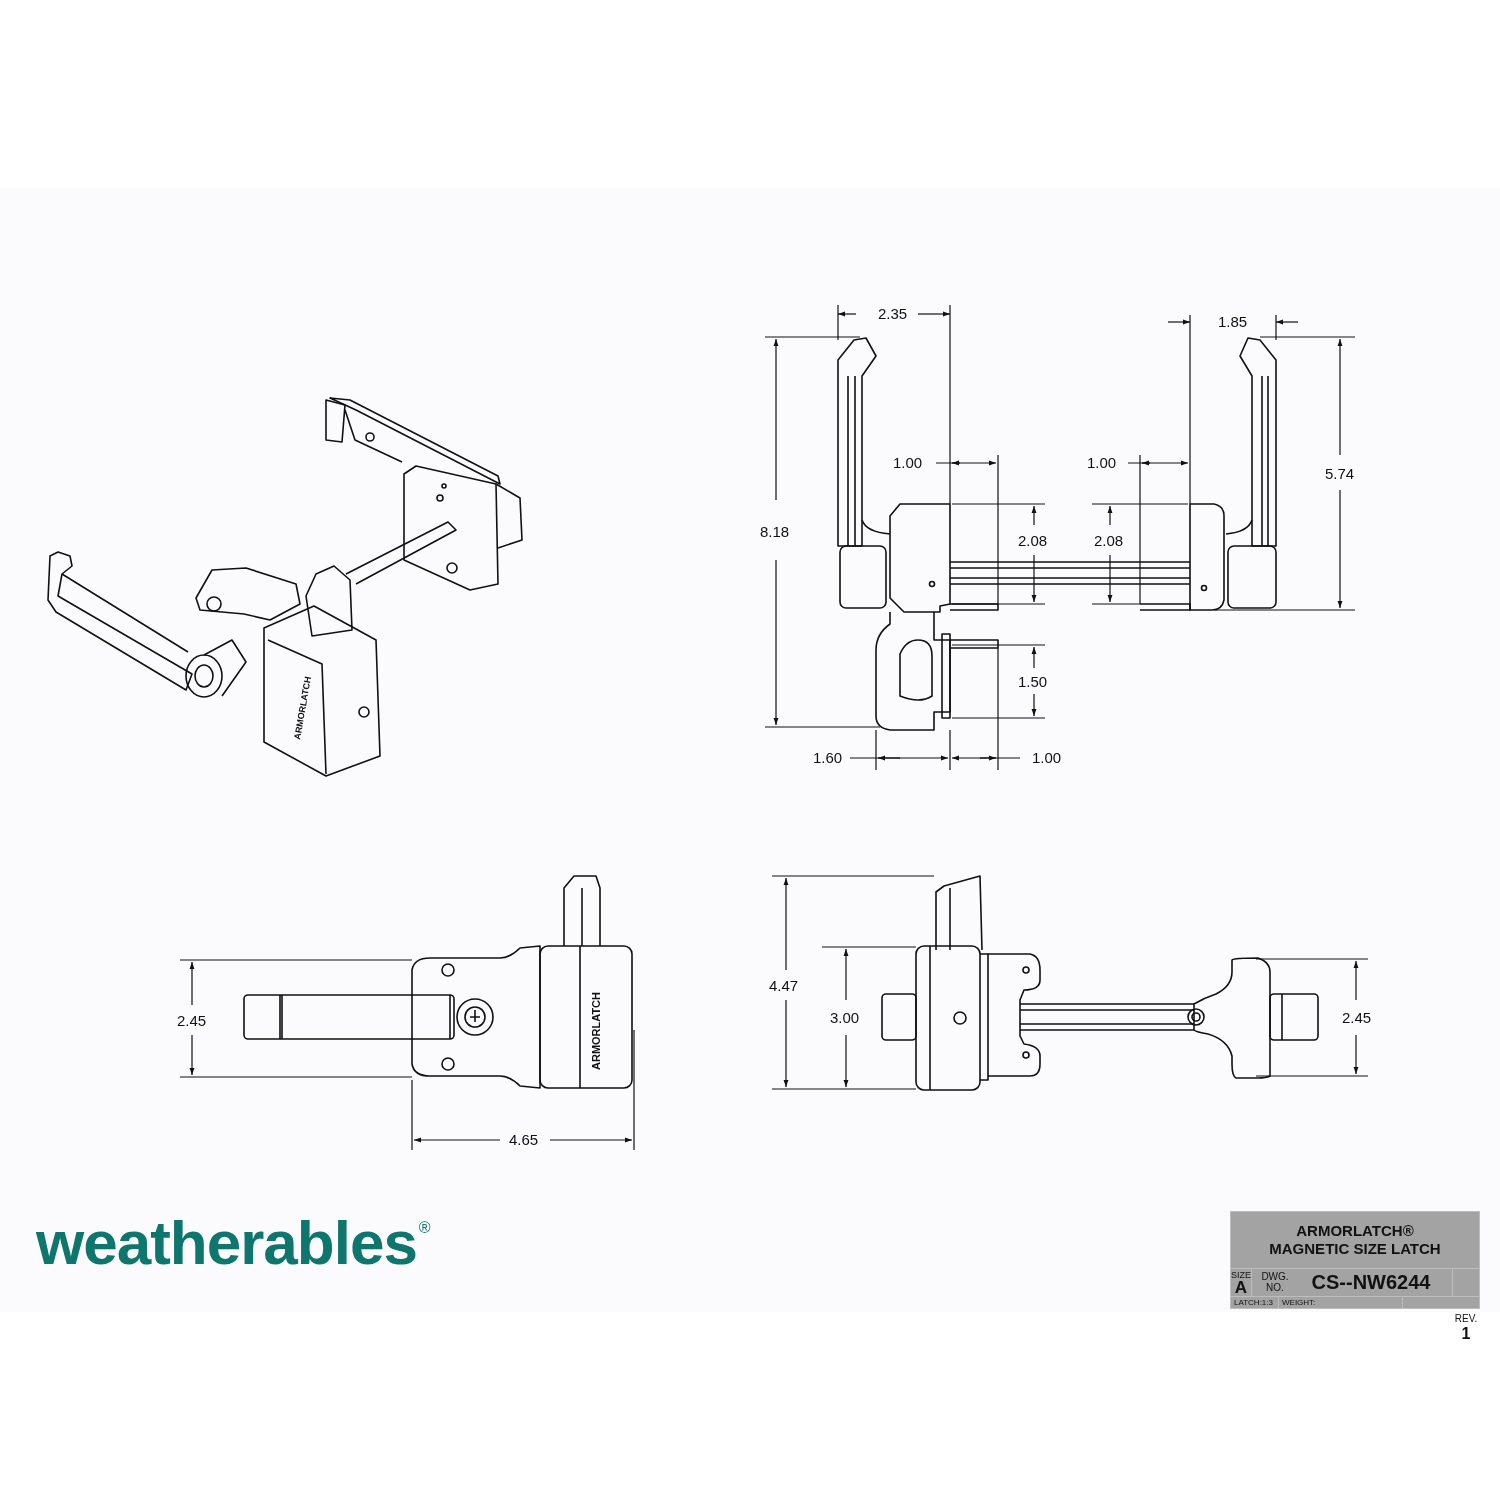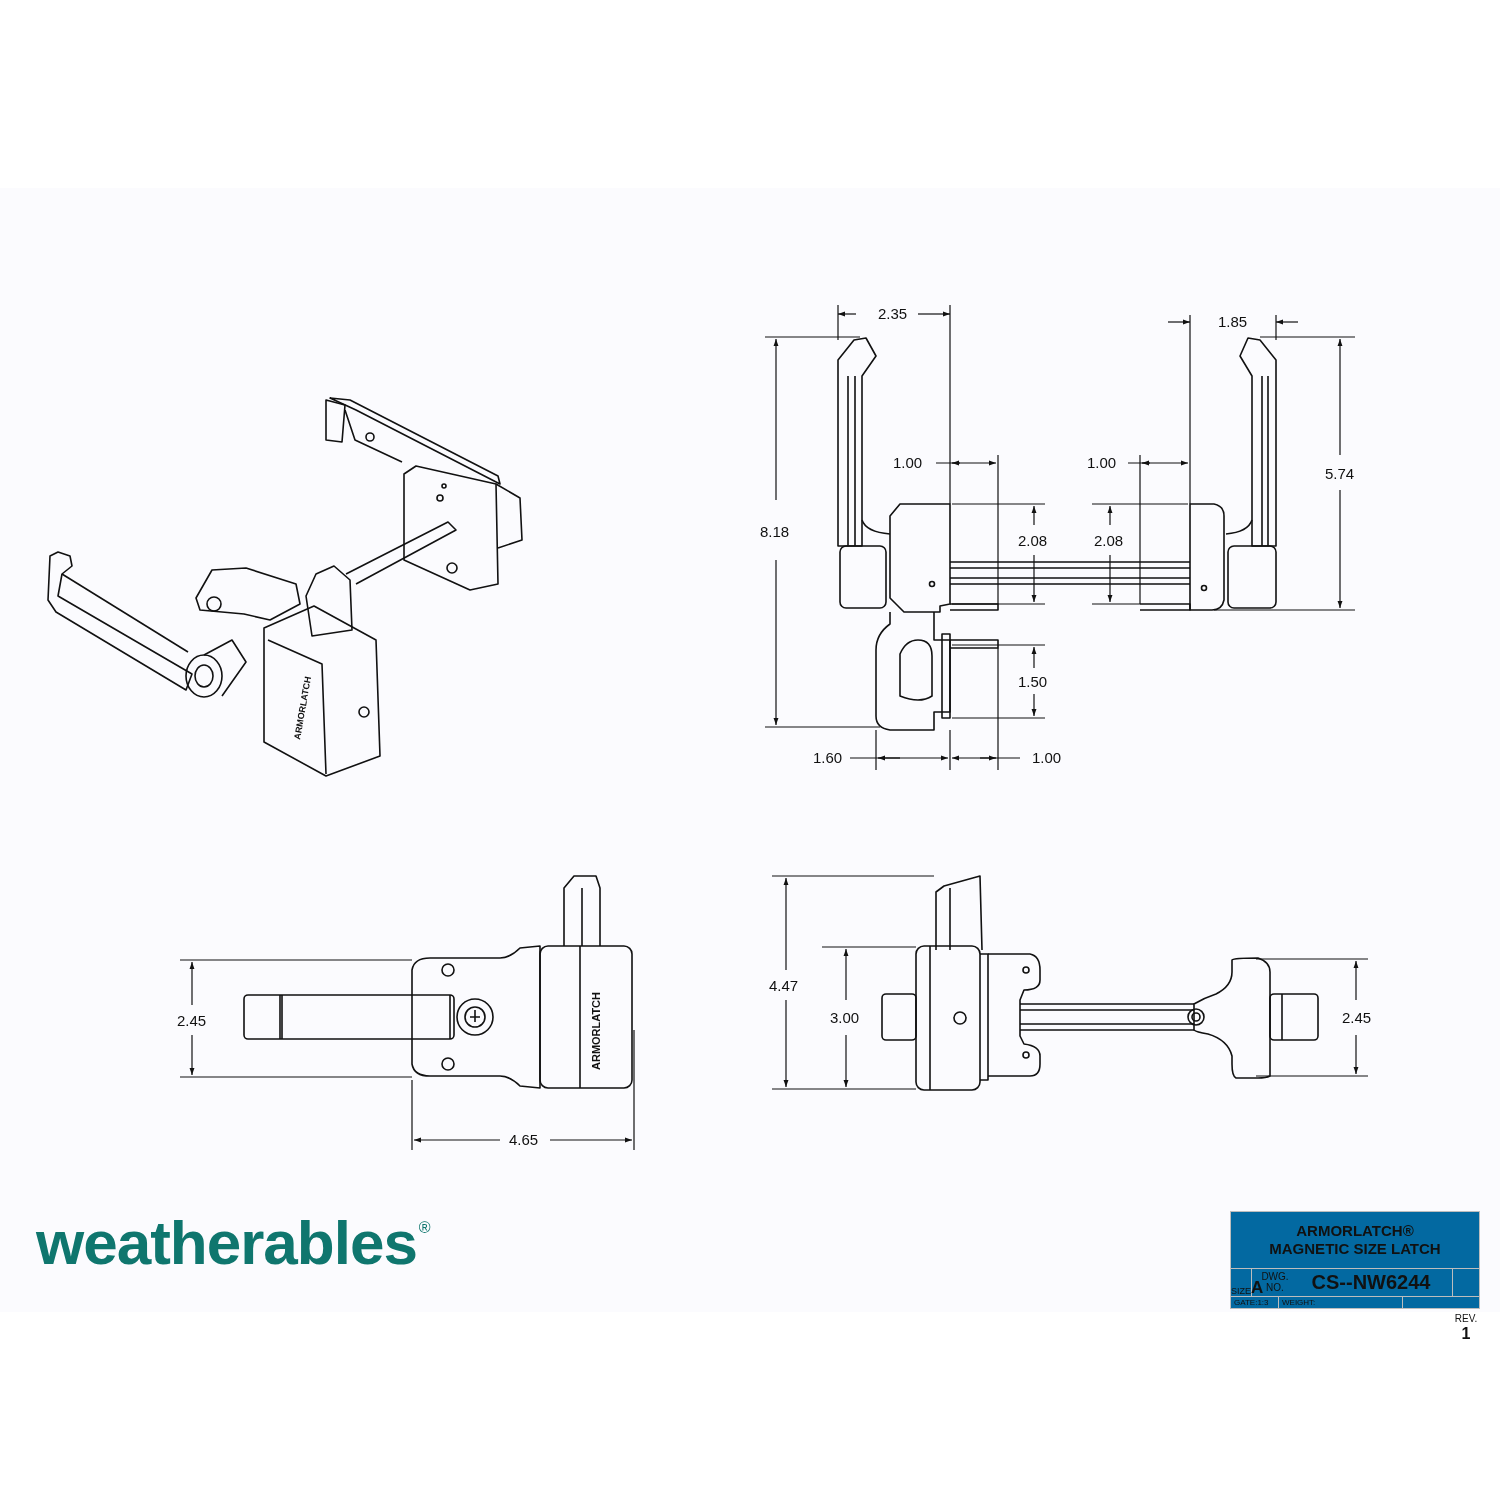--- a/index.html
+++ b/index.html
@@ -2,24 +2,24 @@
 <html><head>
 <meta charset="utf-8">
 <style>
   html,body{margin:0;padding:0;background:#ffffff;}
   body{width:1500px;height:1500px;position:relative;overflow:hidden;font-family:"Liberation Sans",sans-serif;}
   .sheet{position:absolute;left:0;top:188px;width:1500px;height:1124px;background:#fbfbfe;}
   svg.drawing{position:absolute;left:0;top:0;width:1500px;height:1500px;}
   .dim{font-family:"Liberation Sans",sans-serif;font-size:15px;fill:#111;}
   .logo{position:absolute;left:36px;top:1212px;font-family:"Liberation Sans",sans-serif;font-weight:bold;font-size:62px;letter-spacing:-1px;color:#0f766e;line-height:1;}
   .logo sup{font-size:16px;font-weight:normal;vertical-align:top;position:relative;top:8px;margin-left:2px;}
-  .tb{position:absolute;left:1230px;top:1211px;width:248px;height:96px;border:1.5px solid #bdbdbd;background:#0369a1;font-family:"Liberation Sans",sans-serif;color:#111;}
+  .tb{position:absolute;left:1230px;top:1211px;width:248px;height:96px;border:1.5px solid #bdbdbd;background:#a3a3a3;font-family:"Liberation Sans",sans-serif;color:#111;}
   .tb .title{height:56px;border-bottom:1px solid #bdbdbd;display:flex;flex-direction:column;justify-content:center;align-items:center;font-weight:bold;font-size:15px;line-height:18px;}
   .tb .row2{height:27px;border-bottom:1px solid #bdbdbd;display:flex;}
-  .tb .size{width:20px;border-right:1px solid #bdbdbd;display:flex;flex-direction:row;align-items:flex-end;font-size:9px;line-height:9px;padding-top:2px;}
+  .tb .size{width:20px;border-right:1px solid #bdbdbd;display:flex;flex-direction:column;align-items:center;font-size:9px;line-height:9px;padding-top:2px;}
   .tb .size b{font-size:17px;line-height:16px;}
   .tb .dwg{width:30px;font-size:10px;line-height:11px;text-align:center;padding-top:2px;margin-left:8px;}
   .tb .num{flex:1;font-weight:bold;font-size:20px;display:flex;align-items:center;justify-content:center;border-right:1px solid #bdbdbd;}
   .tb .rev{width:26px;font-size:10px;display:flex;flex-direction:column;align-items:center;padding-top:1px;line-height:10px;margin-top:44px;}
   .tb .rev b{font-size:16px;line-height:16px;margin-top:2px;}
   .tb .row3{height:12px;display:flex;font-size:8px;line-height:12px;}
   .tb .row3 div{border-right:1px solid #bdbdbd;padding-left:3px;}
 </style>
 </head>
 <body>
@@ -234,17 +234,17 @@
       <div>DWG.</div>
       <div>NO.</div>
     </div>
     <div class="num">CS--NW6244</div>
     <div class="rev">
       <span>REV.</span>
       <b>1</b>
     </div>
   </div>
   <div class="row3">
-    <div style="width:44px">GATE:1:3</div>
+    <div style="width:44px">LATCH:1:3</div>
     <div style="width:120px">WEIGHT:</div>
     <div style="flex:1;border-right:none"></div>
   </div>
 </div>
 
 </body></html>

